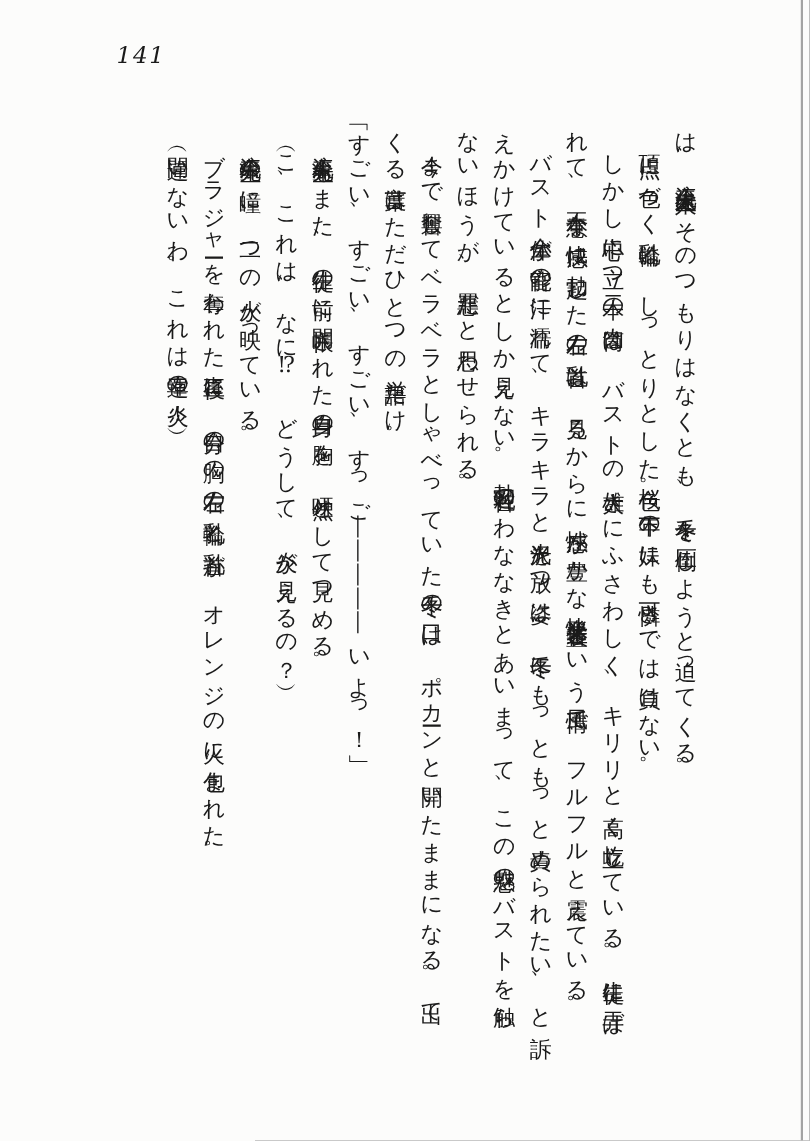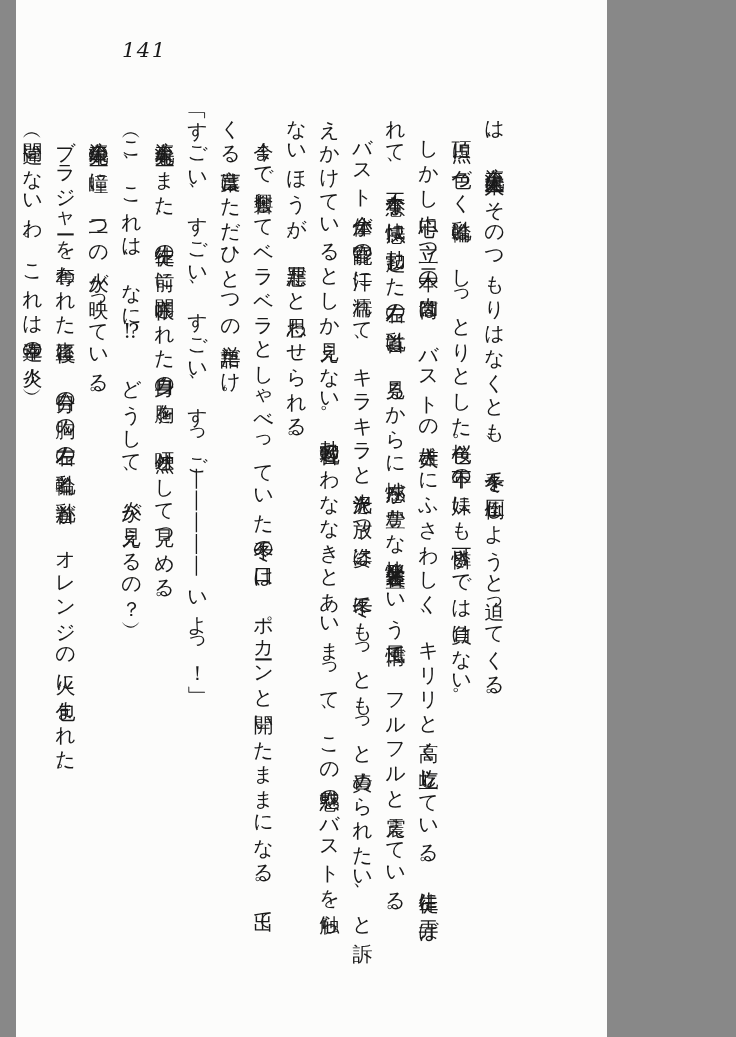--- a/index.html
+++ b/index.html
@@ -1,22 +1,21 @@
 <!DOCTYPE html>
 <html lang="ja" style="--page-bg: #fcfcfb; --ink: #1a1a1a; --edge: #a3a3a3;"><head>
 <meta charset="utf-8">
 <style>
   html,body{margin:0;padding:0;background:#888;}
   .page{
     position:relative;
-    width:591px;height:1037px;
+    width:736px;height:1037px;
     background:var(--page-bg,#fcfcfb);
     overflow:hidden;
     font-family:"DejaVu Serif","Liberation Serif",serif;
-    margin-left:16px;
   }
   .page-number{
     position:absolute;
     left:106px;top:38px;
     font-style:italic;
     font-size:21px;
     letter-spacing:1.5px;
     color:var(--ink,#222);
   }
   .edge-line{

